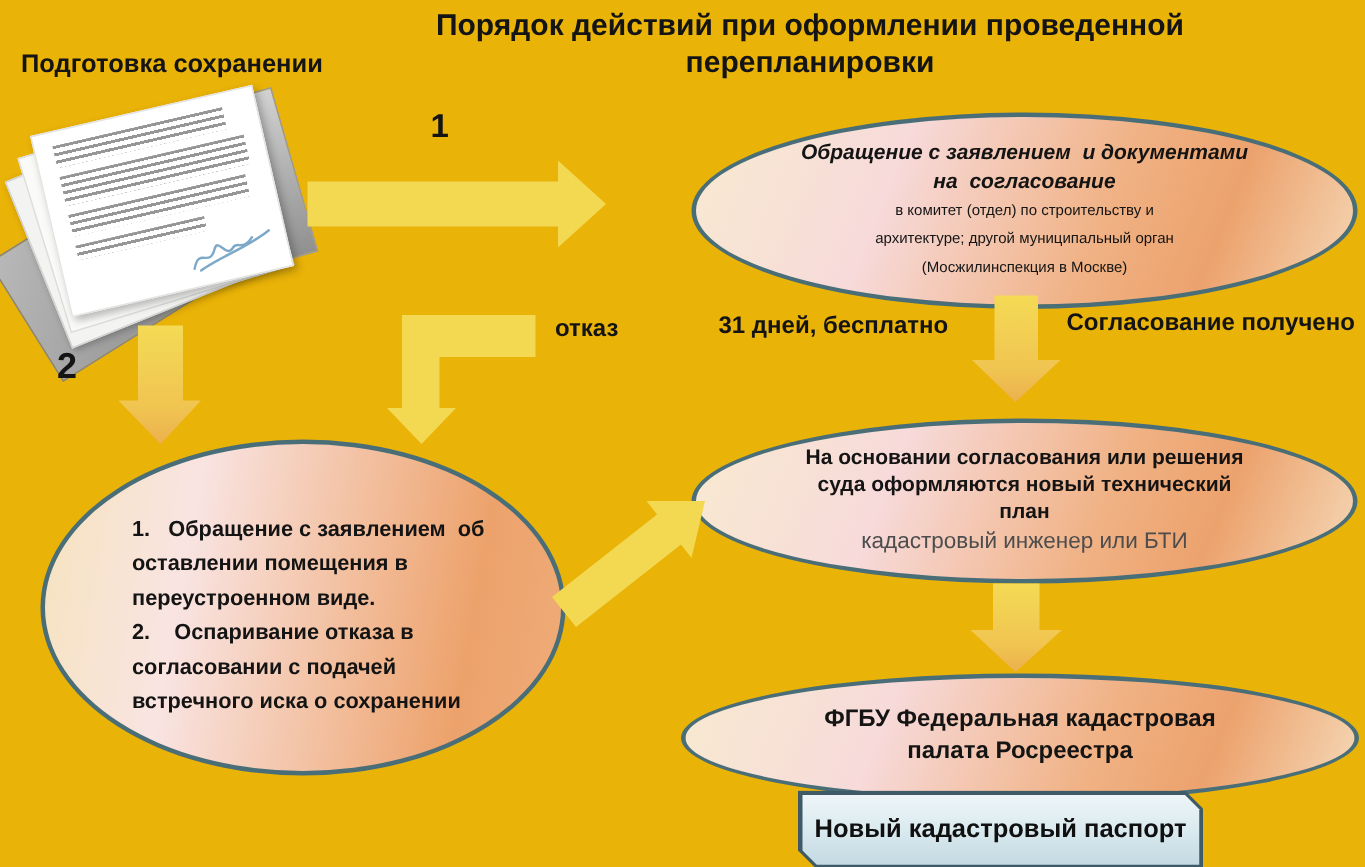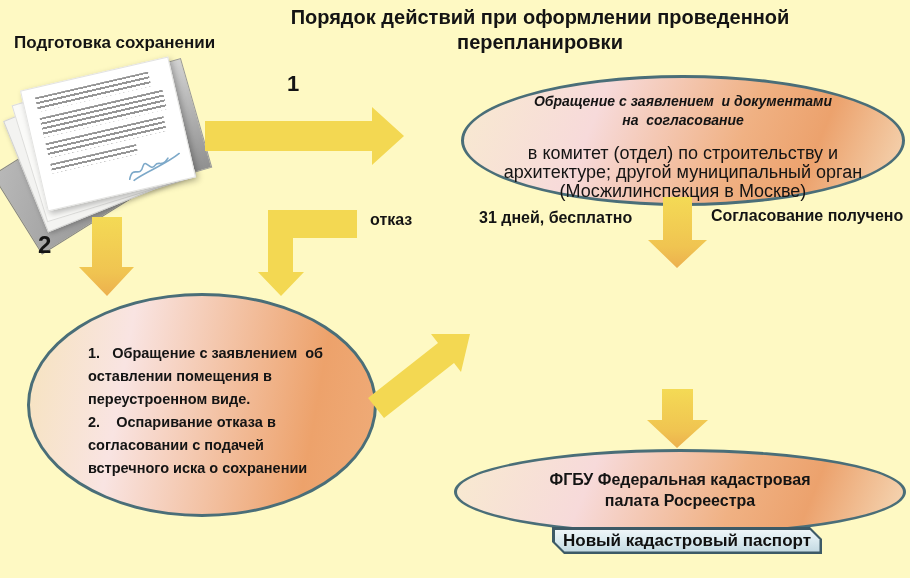--- a/index.html
+++ b/index.html
@@ -1,17 +1,17 @@
 <!DOCTYPE html>
 <html lang="ru"><head>
 <meta charset="utf-8">
 <style>
   html,body{margin:0;padding:0;background:#fff;}
   .stage{
-    position:relative;width:910px;height:578px;background:#fef9c3;overflow:hidden;
+    position:relative;width:910px;height:578px;background:#eab308;overflow:hidden;
     font-family:"Liberation Sans",sans-serif;color:#141414;
   }
   .abs{position:absolute;}
 
   
   .title{
     left:170px;top:5px;width:740px;text-align:center;
     font-size:20px;font-weight:bold;line-height:25px;white-space:pre-wrap;
   }
   .lbl{font-weight:bold;font-size:16px;white-space:nowrap;}
@@ -28,39 +28,39 @@
     border-radius:50%;
     border:3px solid #4a6e78;
     box-sizing:border-box;
     text-align:center;
   }
   .ell-warm{
     background:linear-gradient(112deg,#f8ead0 0%,#f7dada 30%,#f0b183 62%,#eca26d 78%,#f5d9b8 100%);
   }
   .ell-apply{left:461px;top:75px;width:444px;height:131px;padding-top:14px;}
   .ell-apply .em{font-size:14px;font-weight:bold;font-style:italic;line-height:19px;white-space:pre-wrap;}
-  .ell-apply .body{font-size:18px;line-height:19px;white-space:pre-wrap;margin-top:14px;}
+  .ell-apply .body{font-size:10px;line-height:19px;white-space:pre-wrap;margin-top:1px;}
 
   .ell-court{left:27px;top:293px;width:350px;height:224px;
     background:linear-gradient(100deg,#f6e3bd 0%,#f9e4e2 28%,#f3c2a4 55%,#eda26b 80%,#efac79 100%);}
   .ell-court .body{
     position:absolute;left:58px;top:46px;width:256px;text-align:left;
     font-size:14.5px;font-weight:bold;line-height:23px;white-space:pre-wrap;
   }
 
   .ell-plan{left:461px;top:279px;width:444px;height:110px;padding-top:13px;}
   .ell-plan .em{font-size:14px;font-weight:bold;line-height:18px;white-space:pre-wrap;}
   .ell-plan .body{font-size:15px;color:#4d4d4d;line-height:20px;margin-top:2px;}
 
   .ell-ros{left:454px;top:449px;width:452px;height:86px;padding-top:17px;}
   .ell-ros .em{font-size:16px;font-weight:bold;line-height:21px;white-space:pre-wrap;}
 
   
   .rbox{
-    left:552px;top:527px;width:270px;height:27px;
+    left:532px;top:527px;width:270px;height:52px;
     background:#3d5a66;
     clip-path:polygon(0 0,calc(100% - 12px) 0,100% 12px,100% 100%,12px 100%,0 calc(100% - 12px));
   }
   .rbox-inner{
     position:absolute;left:2.5px;top:2.5px;right:2.5px;bottom:2.5px;
     background:linear-gradient(180deg,#eef5f8 0%,#dcebf0 45%,#c3d9e2 100%);
     clip-path:polygon(0 0,calc(100% - 10px) 0,100% 10px,100% 100%,10px 100%,0 calc(100% - 10px));
     display:flex;align-items:center;justify-content:center;
     font-size:17px;font-weight:bold;color:#101010;
   }
@@ -133,20 +133,26 @@
 
   <div class="abs ell ell-court">
     <div class="body">1.   Обращение с заявлением  об
 оставлении помещения в
 переустроенном виде.
 2.    Оспаривание отказа в
 согласовании с подачей
 встречного иска о сохранении</div>
   </div>
 
+  <div class="abs ell ell-warm ell-plan">
+    <div class="em">На основании согласования или решения
+суда оформляются новый технический
+план</div>
+    <div class="body">кадастровый инженер или БТИ</div>
+  </div>
 
   <div class="abs ell ell-warm ell-ros">
     <div class="em">ФГБУ Федеральная кадастровая
 палата Росреестра</div>
   </div>
 
   <div class="abs rbox">
     <div class="rbox-inner">Новый кадастровый паспорт</div>
   </div>
 

